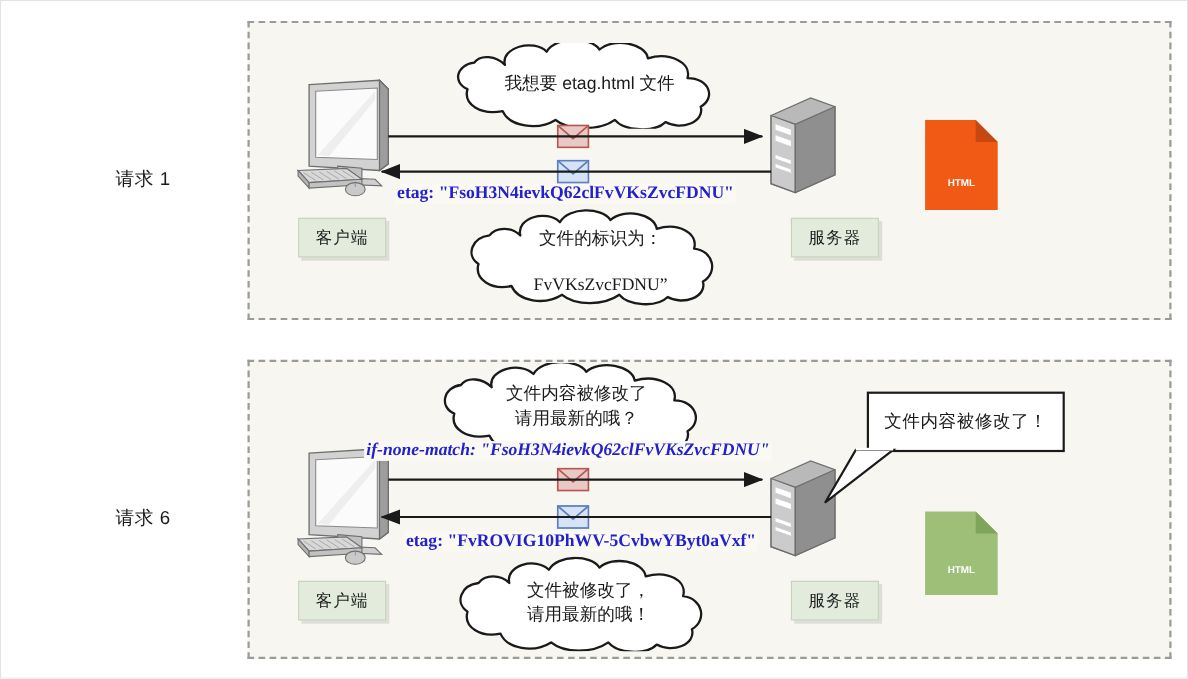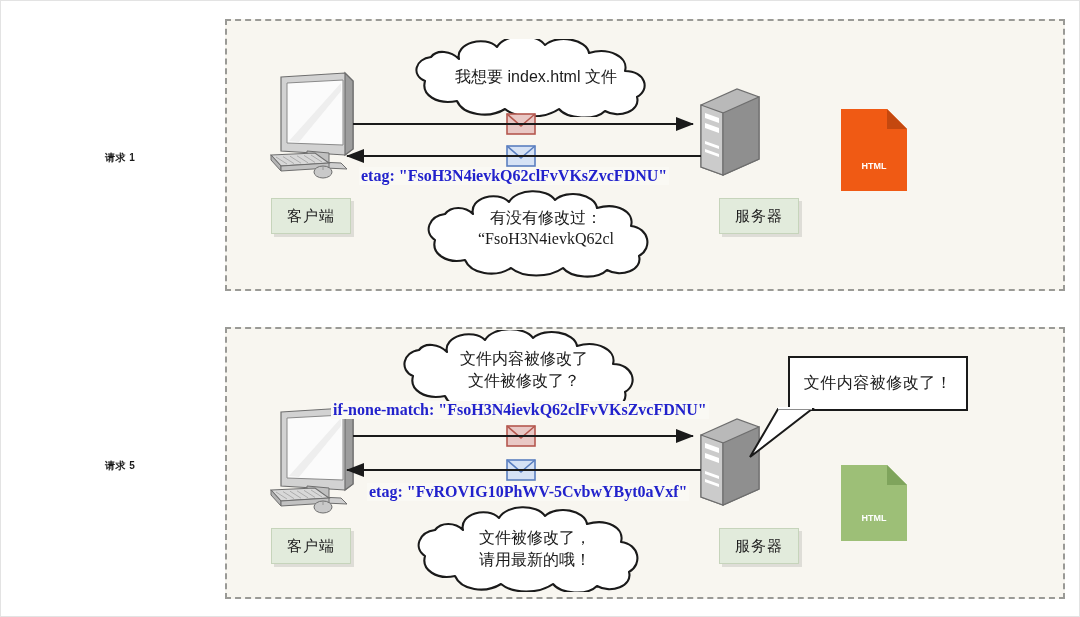--- a/index.html
+++ b/index.html
@@ -24,22 +24,22 @@
     border:2px dashed #9a9a96;
     background:#f8f6f0;
     box-sizing:border-box;
   }
   #panel-1{left:224px;top:18px;width:840px;height:272px;}
   #panel-2{left:224px;top:326px;width:840px;height:272px;}
 
   
   .row-label{
     position:absolute;
-    font-weight:bold;
-    font-size:10px;
+    font-weight:normal;
+    font-size:17px;
     color:#1a1a1a;
     letter-spacing:.5px;
     white-space:nowrap;
   }
   #label-1{left:104px;top:150px;}
   #label-2{left:104px;top:458px;}
 
   
   .computer{position:absolute;width:96px;height:108px;}
   .computer svg{display:block;}
@@ -109,21 +109,21 @@
   
   .file-icon{position:absolute;text-decoration:underline;}
   .file-icon svg{display:block;}
 </style>
 </head>
 <body>
 
 <div id="root">
 
   <div class="row-label" id="label-1">请求 1</div>
-  <div class="row-label" id="label-2">请求 5</div>
+  <div class="row-label" id="label-2">请求 6</div>
 
   <div class="panel" id="panel-1"></div>
 
   <div class="computer" style="left:266px;top:70px;">
     <svg width="96" height="108" viewBox="0 0 96 108">
 
       <polygon points="14,6 78,2 86,10 86,78 78,84 14,80" fill="#d2d2d2" stroke="#6e6e6e" stroke-width="1.2"></polygon>
       <polygon points="78,2 86,10 86,78 78,84" fill="#9d9d9d" stroke="#6e6e6e" stroke-width="1.2"></polygon>
       <polygon points="20,12 76,9 76,74 20,72" fill="#fbfbfb" stroke="#8a8a8a" stroke-width="1"></polygon>
       <polygon points="22,70 74,12 74,20 32,71" fill="#eeeeee"></polygon>
@@ -163,34 +163,34 @@
   <div class="endpoint-box" style="left:270px;top:197px;width:80px;height:36px;">客户端</div>
   <div class="endpoint-box" style="left:718px;top:197px;width:80px;height:36px;">服务器</div>
 
   <div class="cloud" style="left:396px;top:38px;width:278px;height:78px;">
     <svg width="278" height="78" viewBox="0 0 278 78">
       <path d="M62,20 C58,4 88,-4 100,8 C108,-6 140,-6 148,6 C160,-5 190,0 192,14
                C212,8 232,18 228,32 C248,32 254,50 240,58 C244,72 222,80 208,72
                C198,82 170,80 162,70 C148,80 120,80 108,70 C92,80 66,76 60,62
                C40,66 24,56 28,42 C14,36 18,20 34,18 C40,10 54,12 62,20 Z" fill="#ffffff" stroke="#1a1a1a" stroke-width="2.1" stroke-linejoin="round"></path>
     </svg>
-    <div class="cloud-text sans" style="top:28px;">我想要 index.html 文件</div>
+    <div class="cloud-text sans" style="top:28px;">我想要 etag.html 文件</div>
   </div>
 
   <div class="http-label" style="left:358px;top:166px;">etag: "FsoH3N4ievkQ62clFvVKsZvcFDNU"</div>
 
   <div class="cloud" style="left:420px;top:187px;width:250px;height:92px;">
     <svg width="250" height="92" viewBox="0 0 250 92">
       <path d="M52,26 C48,10 76,2 88,14 C96,0 126,0 134,12 C146,1 174,6 176,20
                C196,14 214,24 210,38 C228,40 232,60 218,68 C222,82 200,90 186,82
                C176,92 150,90 142,80 C128,90 102,90 90,80 C74,90 50,86 44,72
                C26,76 10,66 14,52 C2,44 8,28 24,26 C30,18 44,18 52,26 Z" fill="#ffffff" stroke="#1a1a1a" stroke-width="2.1" stroke-linejoin="round"></path>
     </svg>
-    <div class="cloud-text serif" style="top:20px;">有没有修改过：</div>
-    <div class="cloud-text serif" style="top:41px;">“FsoH3N4ievkQ62cl</div>
+    <div class="cloud-text serif" style="top:20px;">文件的标识为：</div>
+    <div class="cloud-text serif" style="top:62px;">FvVKsZvcFDNU”</div>
   </div>
 
   <div class="envelope" style="left:505px;top:112px;">
     <svg width="30" height="22" viewBox="0 0 30 22">
       <rect x="1" y="1" width="28" height="20" fill="#e9c8c5" stroke="#b5584f" stroke-width="1.6"></rect>
       <polyline points="1,1 15,13 29,1" fill="none" stroke="#b5584f" stroke-width="1.6"></polyline>
     </svg>
   </div>
   <div class="envelope" style="left:505px;top:144px;">
     <svg width="30" height="22" viewBox="0 0 30 22">
@@ -250,24 +250,24 @@
   <div class="endpoint-box" style="left:718px;top:527px;width:80px;height:36px;">服务器</div>
 
   <div class="cloud" style="left:384px;top:329px;width:278px;height:82px;">
     <svg width="278" height="82" viewBox="0 0 278 82">
       <path d="M62,22 C58,6 88,-2 100,10 C108,-4 140,-4 148,8 C160,-3 190,2 192,16
                C212,10 232,20 228,34 C248,34 254,54 240,62 C244,76 222,84 208,76
                C198,86 170,84 162,74 C148,84 120,84 108,74 C92,84 66,80 60,66
                C40,70 24,60 28,46 C14,40 18,22 34,20 C40,12 54,14 62,22 Z" fill="#ffffff" stroke="#1a1a1a" stroke-width="2.1" stroke-linejoin="round"></path>
     </svg>
     <div class="cloud-text sans" style="top:19px;">文件内容被修改了</div>
-    <div class="cloud-text sans" style="top:41px;">文件被修改了？</div>
-  </div>
-
-  <div class="http-label" style="left:330px;top:400px;">if-none-match: "FsoH3N4ievkQ62clFvVKsZvcFDNU"</div>
+    <div class="cloud-text sans" style="top:41px;">请用最新的哦？</div>
+  </div>
+
+  <div class="http-label" style="left:330px;top:400px;font-style:italic;">if-none-match: "FsoH3N4ievkQ62clFvVKsZvcFDNU"</div>
 
   <div class="http-label" style="left:366px;top:482px;">etag: "FvROVIG10PhWV-5CvbwYByt0aVxf"</div>
 
   <div class="cloud" style="left:408px;top:505px;width:252px;height:86px;">
     <svg width="252" height="86" viewBox="0 0 252 86">
       <path d="M54,24 C50,8 78,0 90,12 C98,-2 128,-2 136,10 C148,-1 176,4 178,18
                C198,12 216,22 212,36 C230,38 234,58 220,66 C224,80 202,88 188,80
                C178,90 152,88 144,78 C130,88 104,88 92,78 C76,88 52,84 46,70
                C28,74 12,64 16,50 C4,42 10,26 26,24 C32,16 46,16 54,24 Z" fill="#ffffff" stroke="#1a1a1a" stroke-width="2.1" stroke-linejoin="round"></path>
     </svg>

